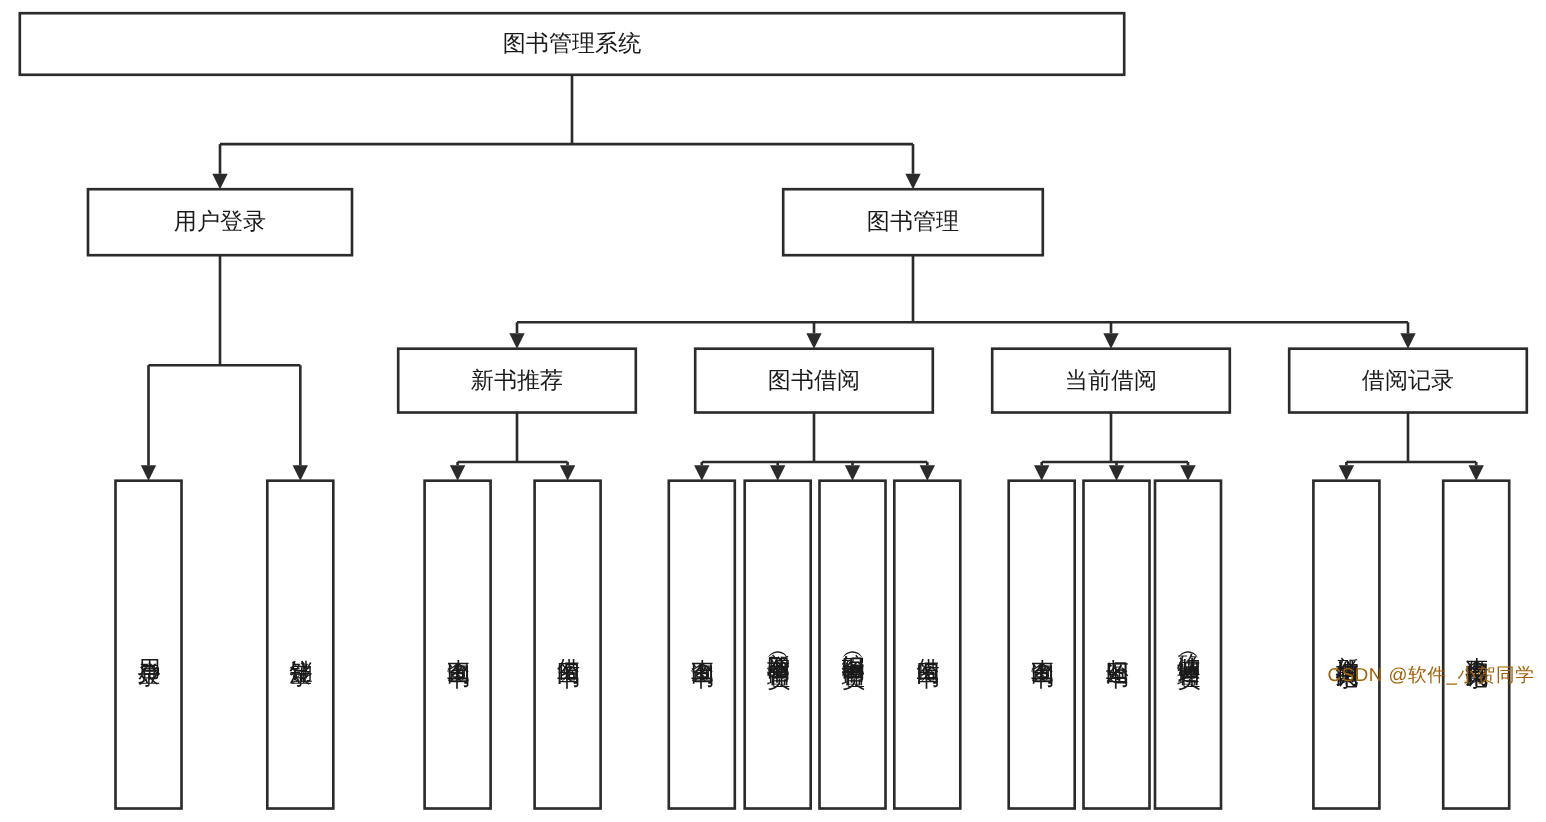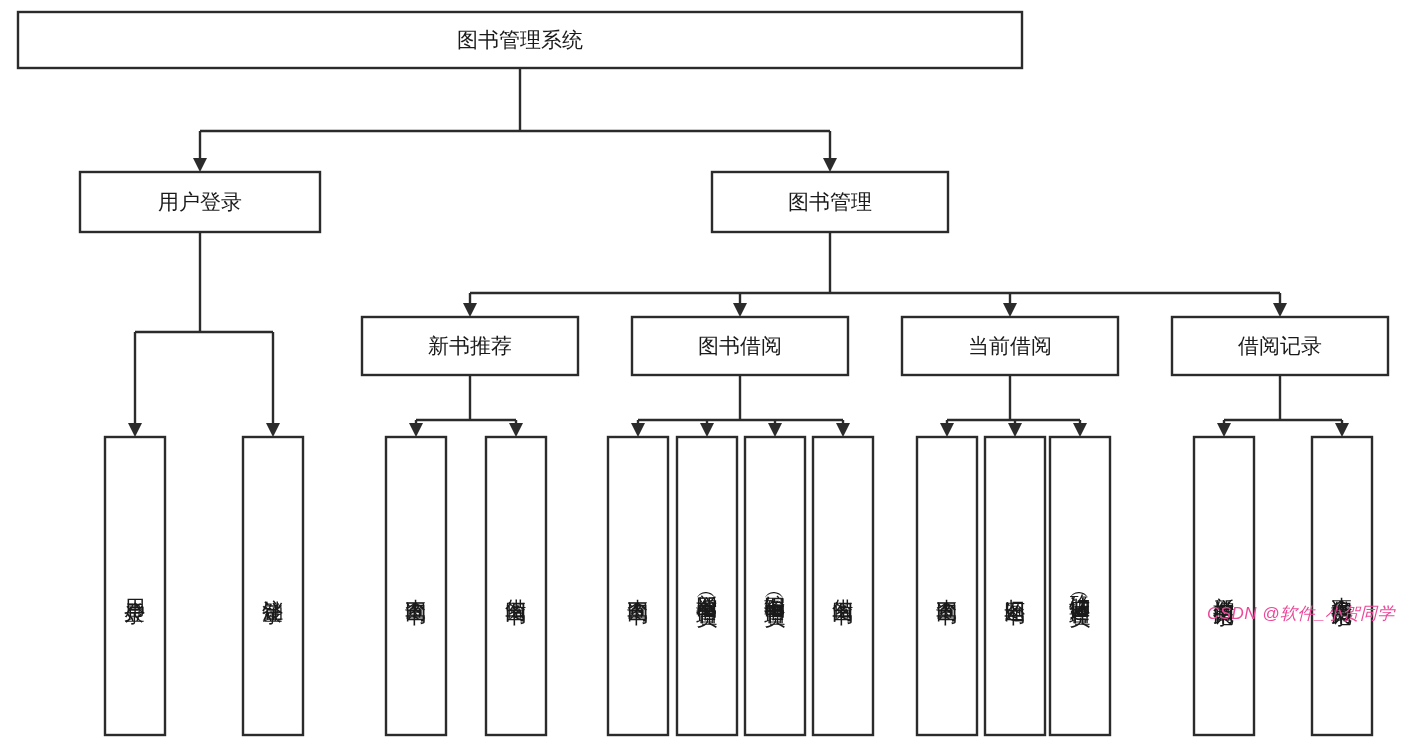--- a/index.html
+++ b/index.html
@@ -62,24 +62,23 @@
     letter-spacing: 2px;
     white-space: nowrap;
     pointer-events: none;
   }
   .watermark {
     position: absolute;
     right: 10px;
     bottom: 6px;
     font-family: "Liberation Sans", "DejaVu Sans", sans-serif;
     font-size: 17px;
-    color: #ec4899;
+    color: #a16207;
     letter-spacing: 0.5px;
     user-select: none;
-    font-style: italic;
   }
 </style>
 </head>
 <body>
 
 <div id="diagram-root">
 
   <svg class="diagram-canvas" viewBox="0 0 1405 747">
     <g id="connector-layer">
         <path class="connector" d="M 520 68 L 520 131"></path>

